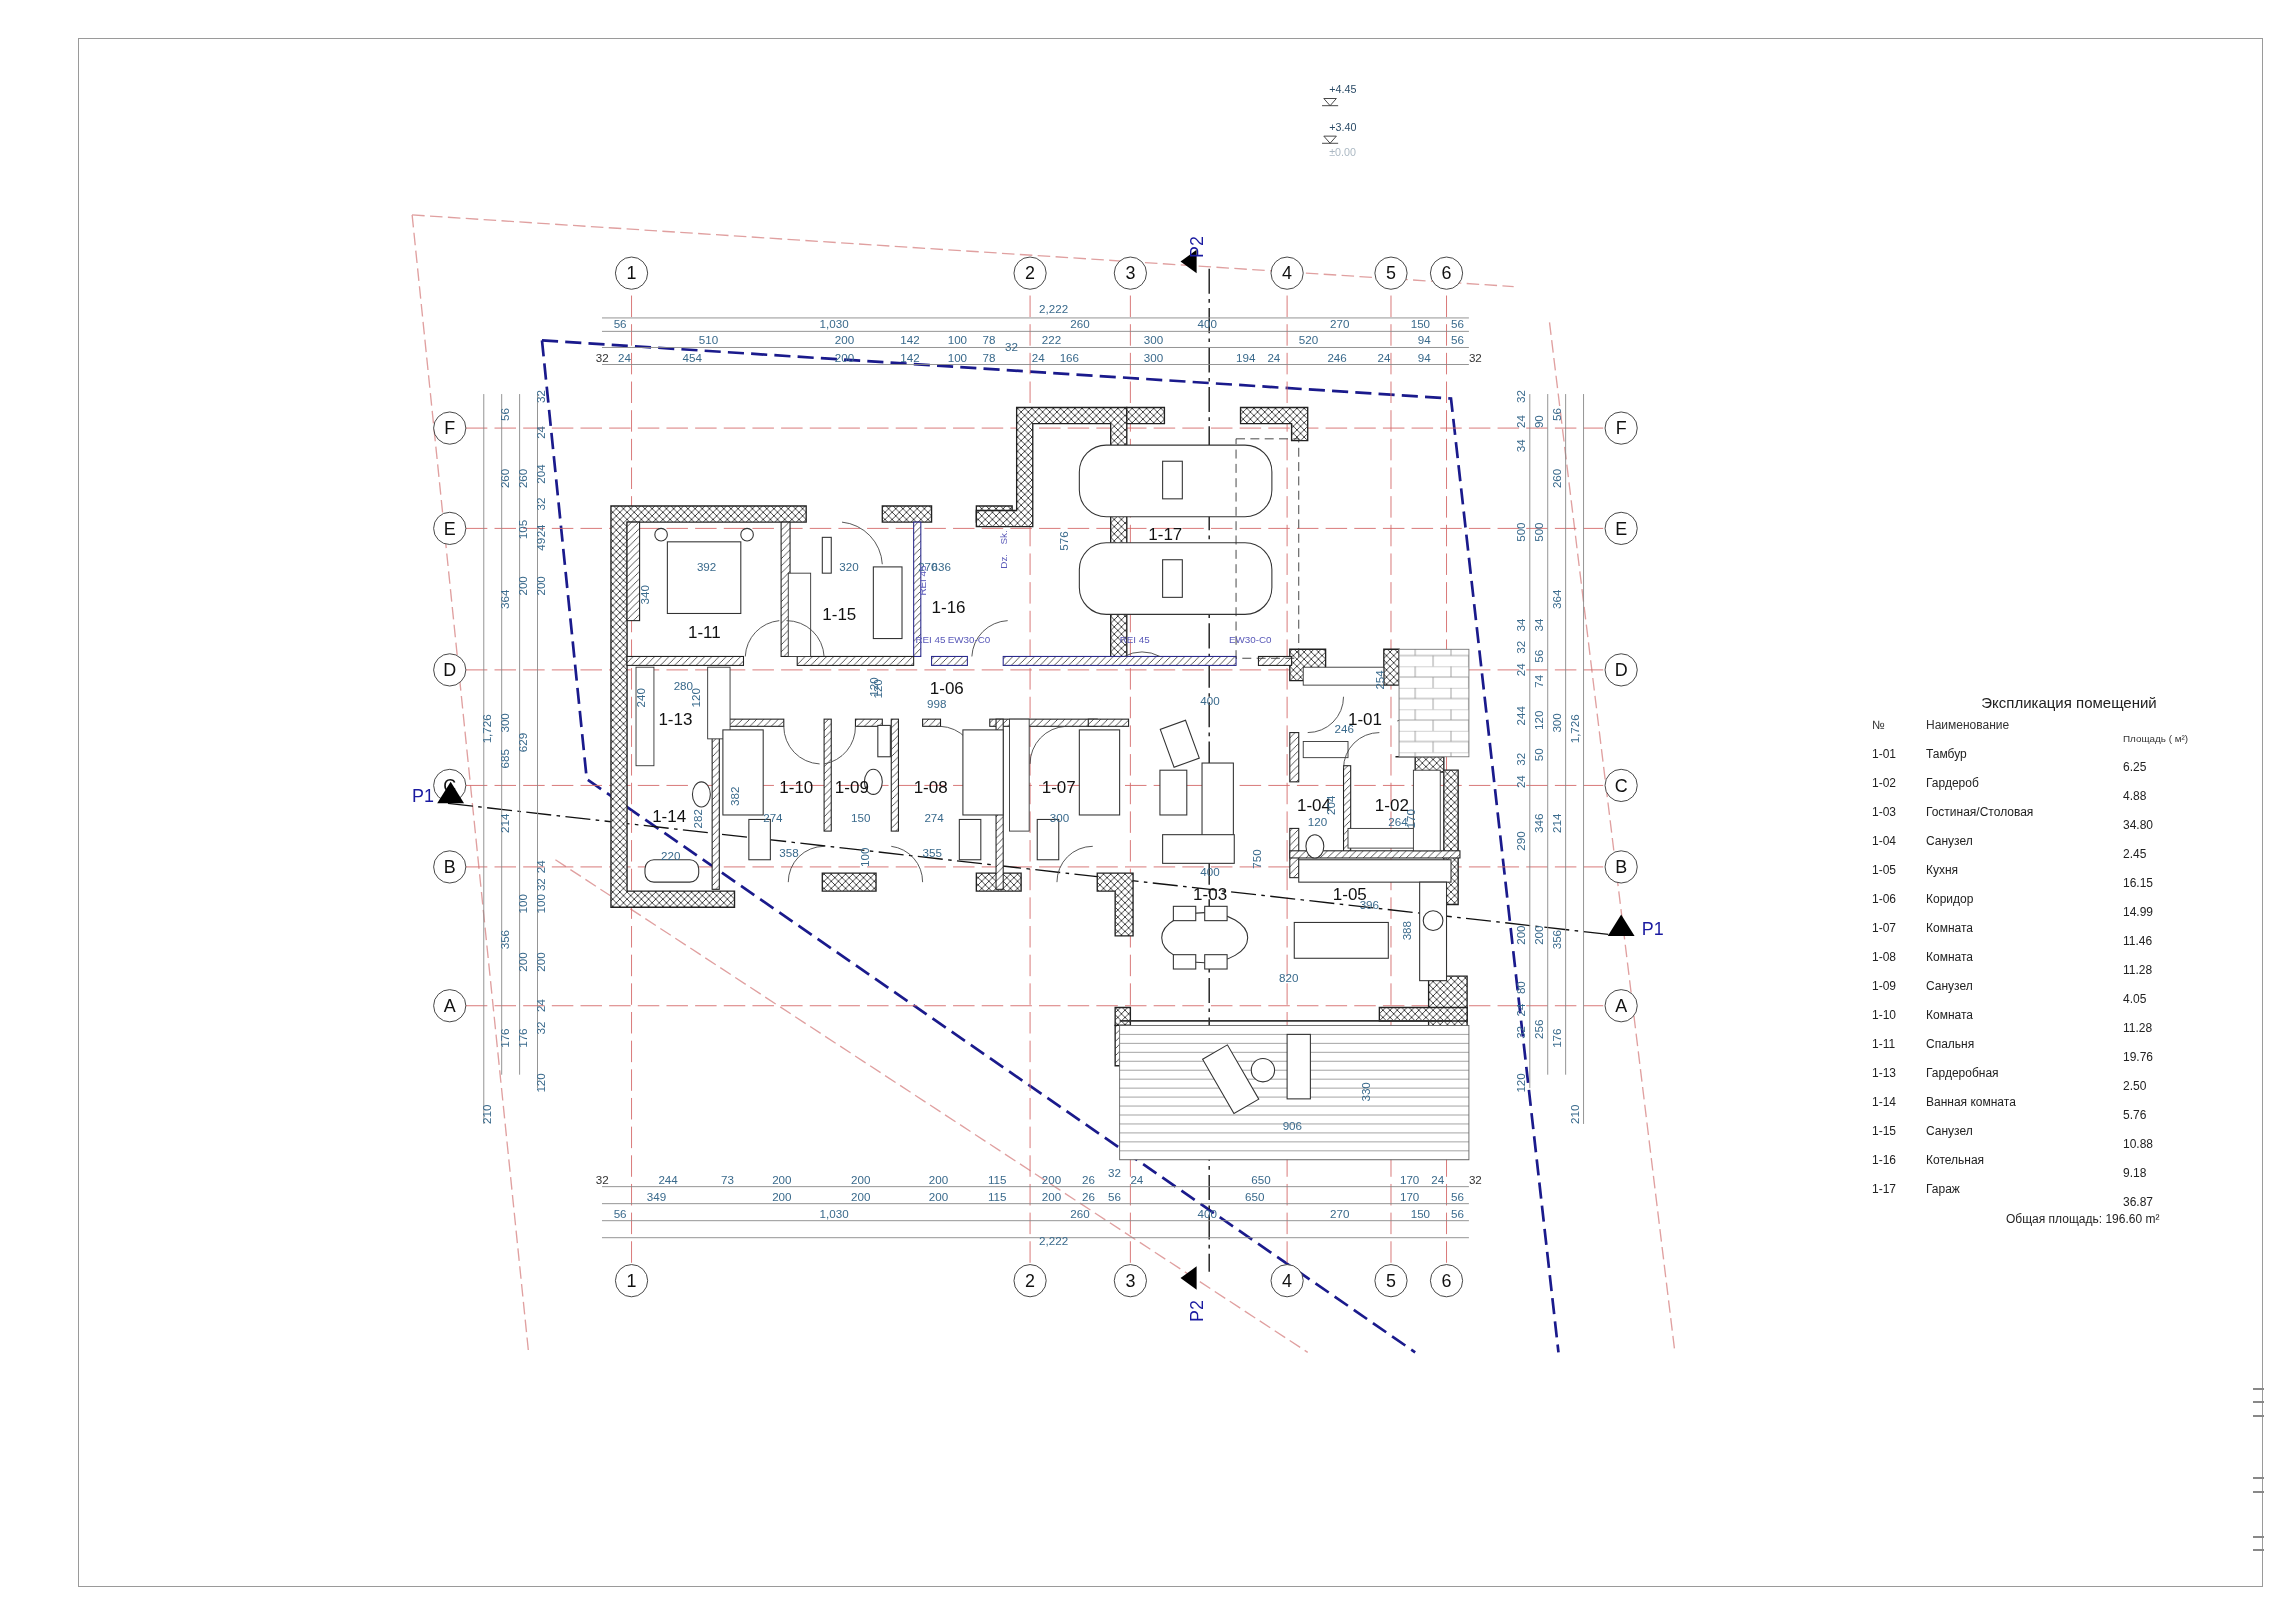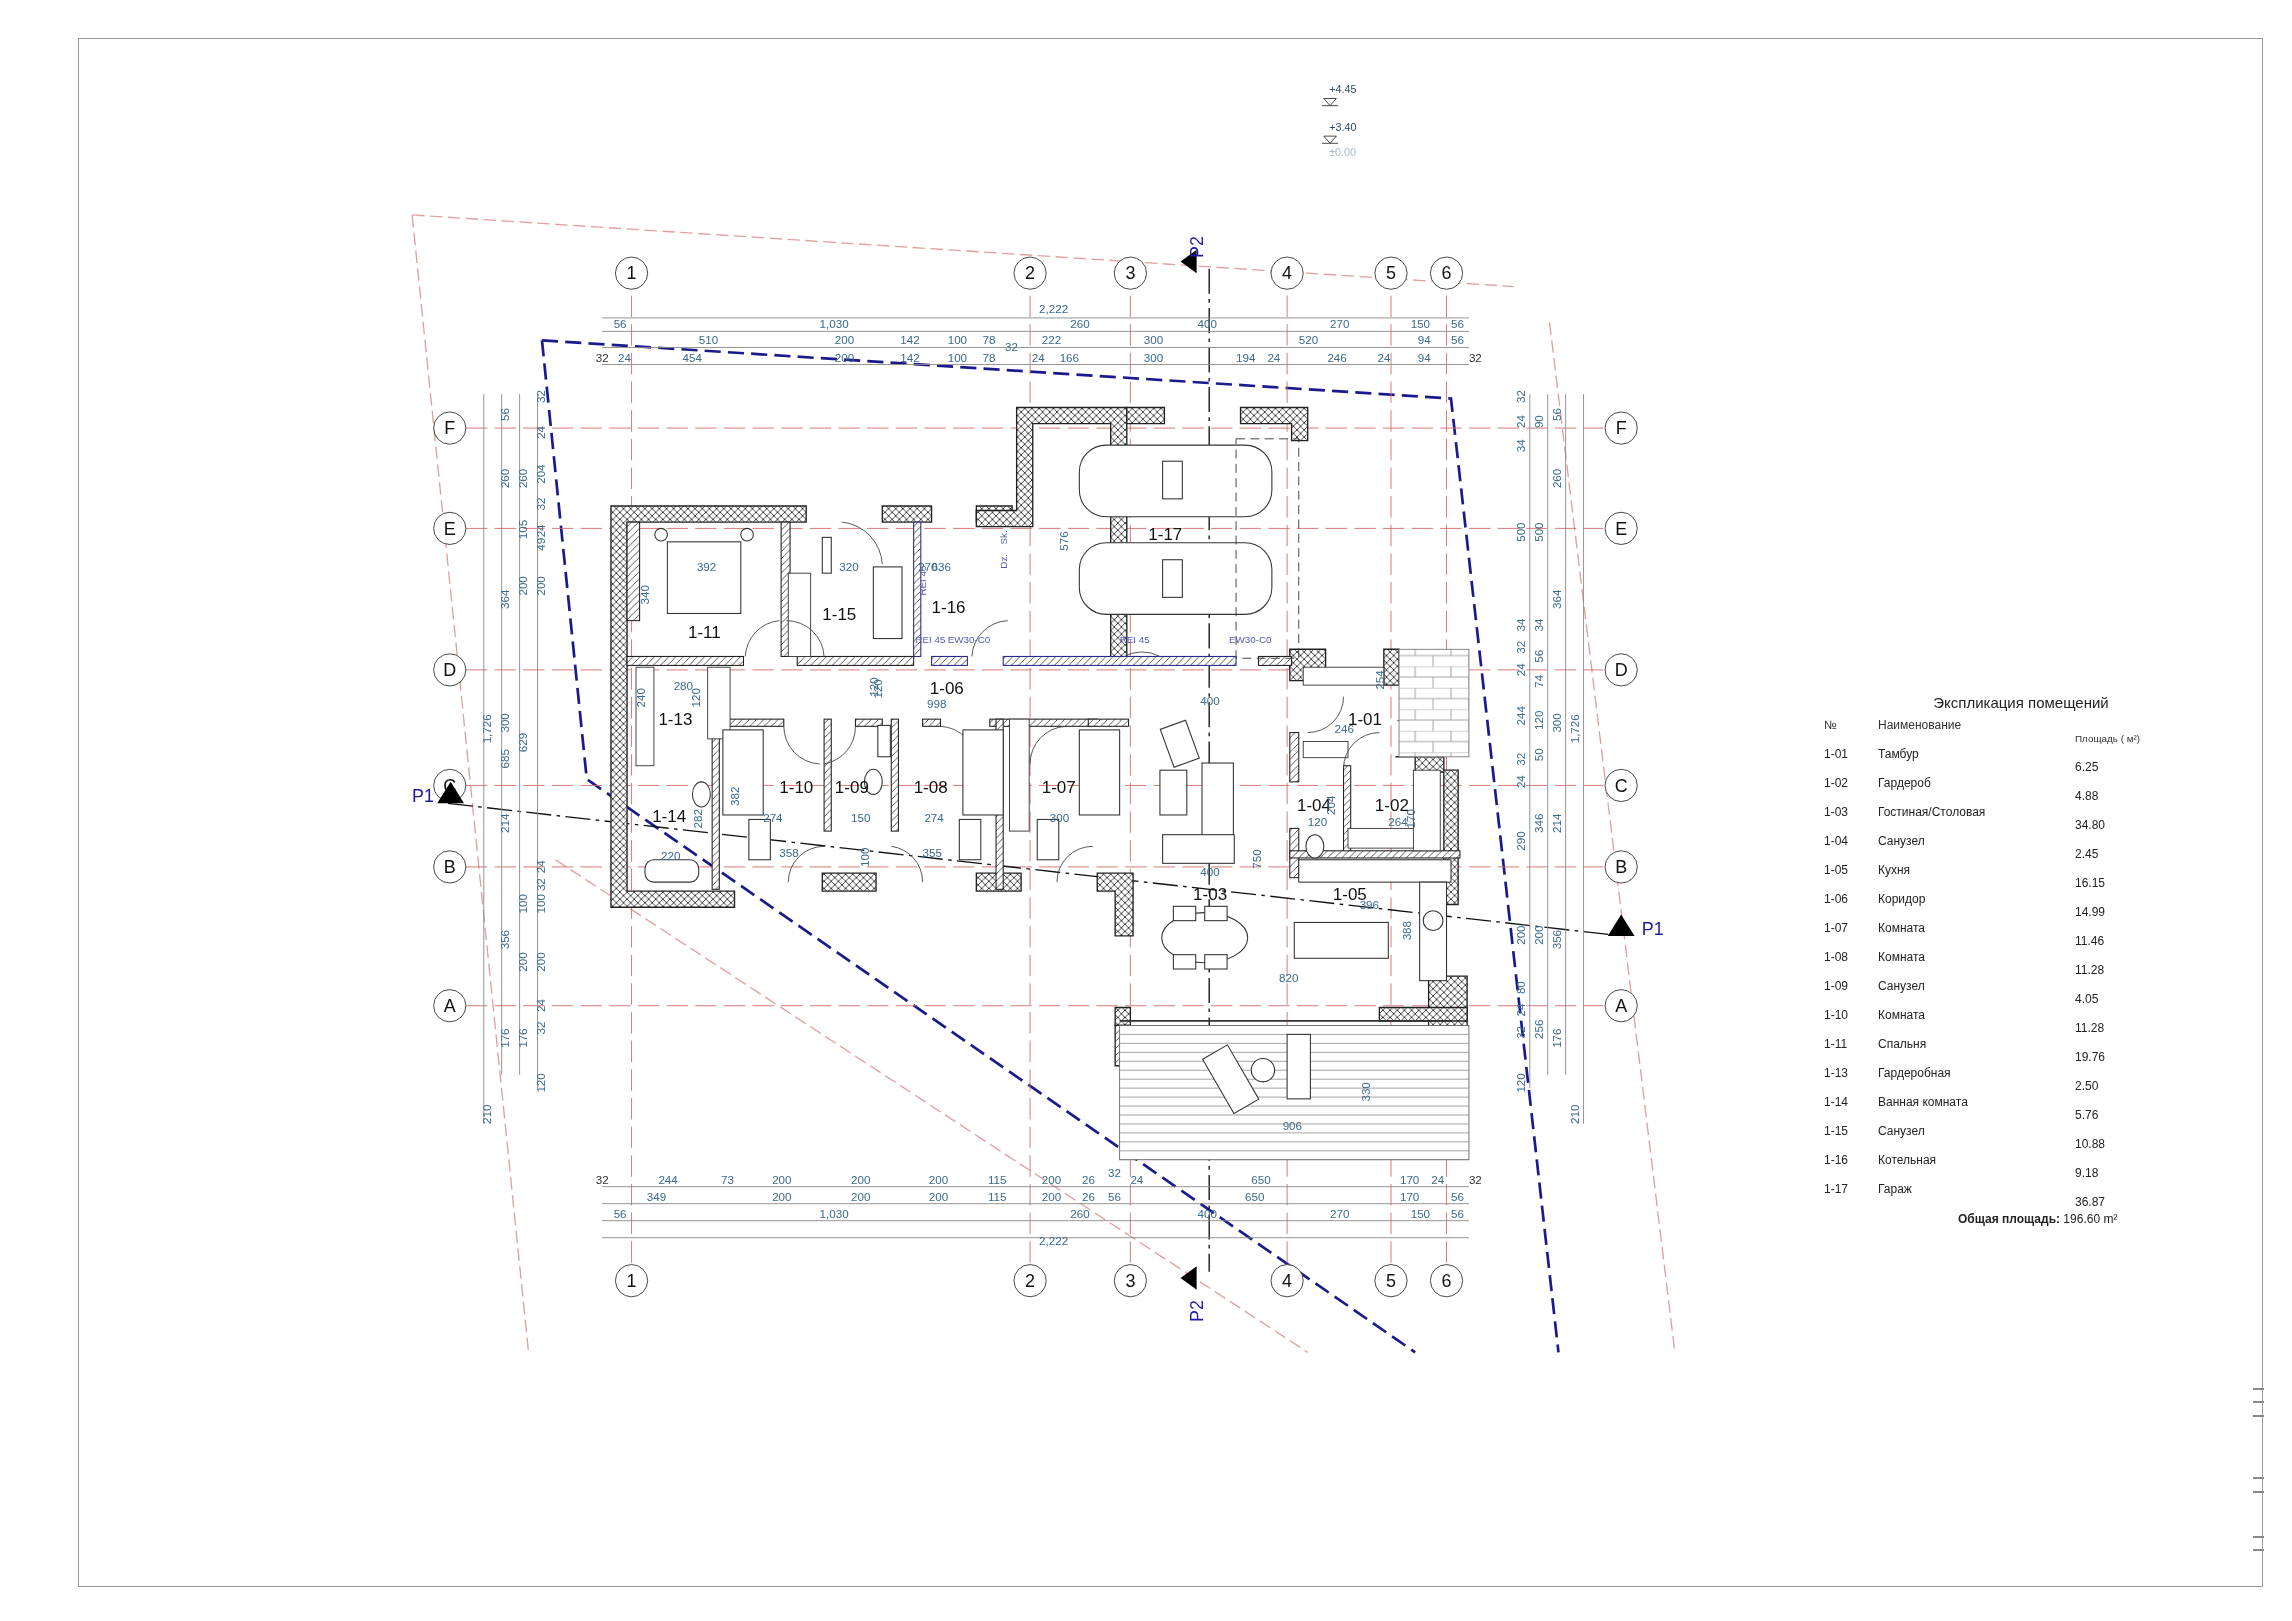--- a/index.html
+++ b/index.html
@@ -10,31 +10,31 @@
   .tb-ticks i{position:absolute;left:0;width:10.7px;height:1.8px;background:#888;}
   svg text{font-family:"Liberation Sans",sans-serif;}
   .dim{fill:#3a6a8c;font-size:13px;}
   .dimk{fill:#333;font-size:13px;}
   .room{fill:#111;font-size:19px;}
   .axis-label{fill:#111;font-size:20px;}
   .sec{fill:#1a1aa0;font-size:20px;}
   .elev{fill:#2a4a66;font-size:12px;}
   .fire{fill:#5858b8;font-size:11px;}
   
-  #schedule{position:absolute;left:1824px;top:694px;width:358px;}
+  #schedule{position:absolute;left:1872px;top:694px;width:358px;}
   #schedule .title{font-size:15px;text-align:center;margin-left:36px;margin-bottom:7.2px;color:#222;}
   #schedule .hdr{display:flex;font-size:12px;color:#333;margin-bottom:1.8px;}
   #schedule .row{display:flex;font-size:12px;line-height:16px;color:#222;}
   #schedule .c1{width:54px;}
   #schedule .c2{width:197px;}
   #schedule .c3{width:99px;margin-top:13px;}
   #schedule .hdr .c2{}
   #schedule .hdr .c3{font-size:9.9px;padding-top:1.8px;}
   #schedule .total{margin-left:134px;font-size:12px;margin-top:1.8px;}
-  #schedule .total b{font-weight:bold;}
+  #schedule .total b{font-weight:normal;}
 </style>
 </head>
 <body>
 
 <div id="sheet">
   <div class="frame"></div>
   <div class="tb-ticks">
     <i style="top:45px"></i>
       <i style="top:58px"></i>
       <i style="top:72px"></i>

